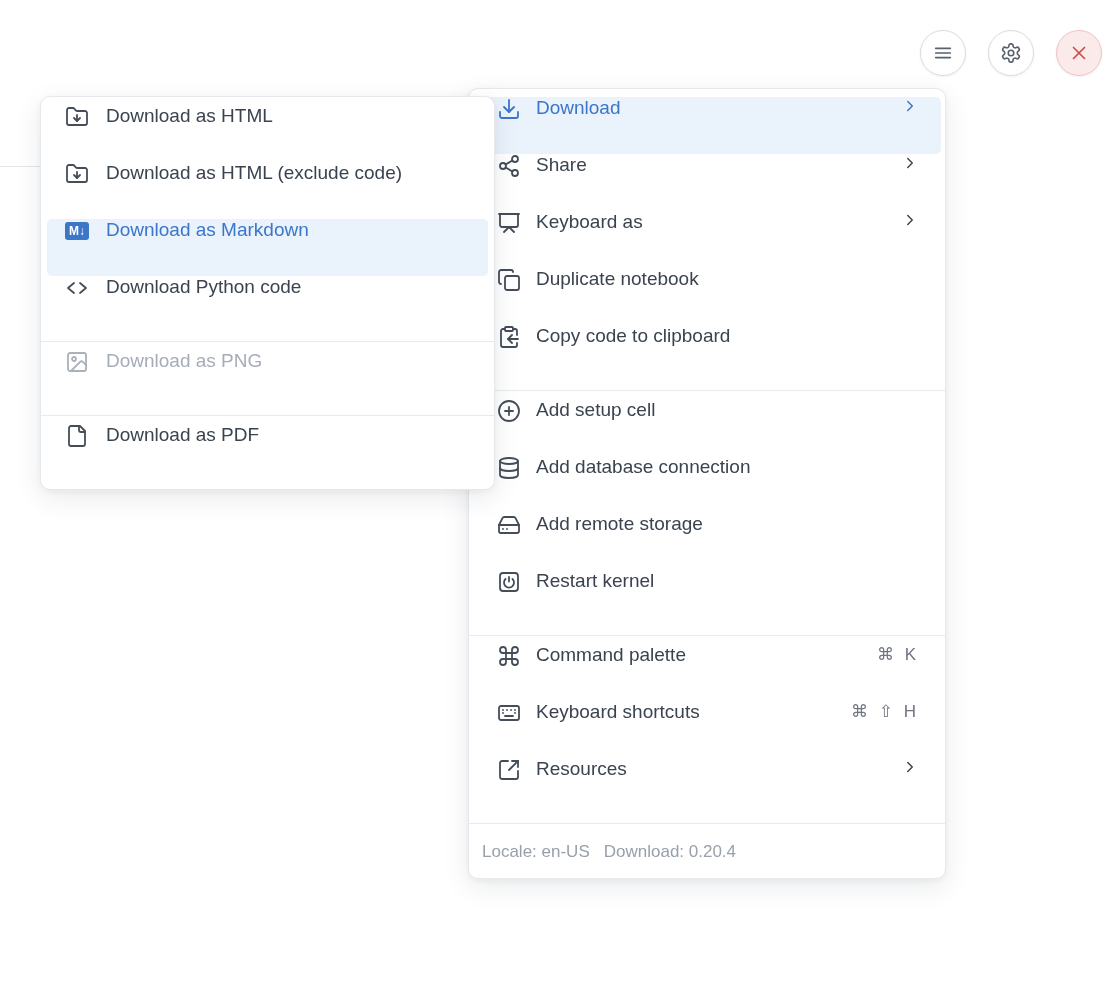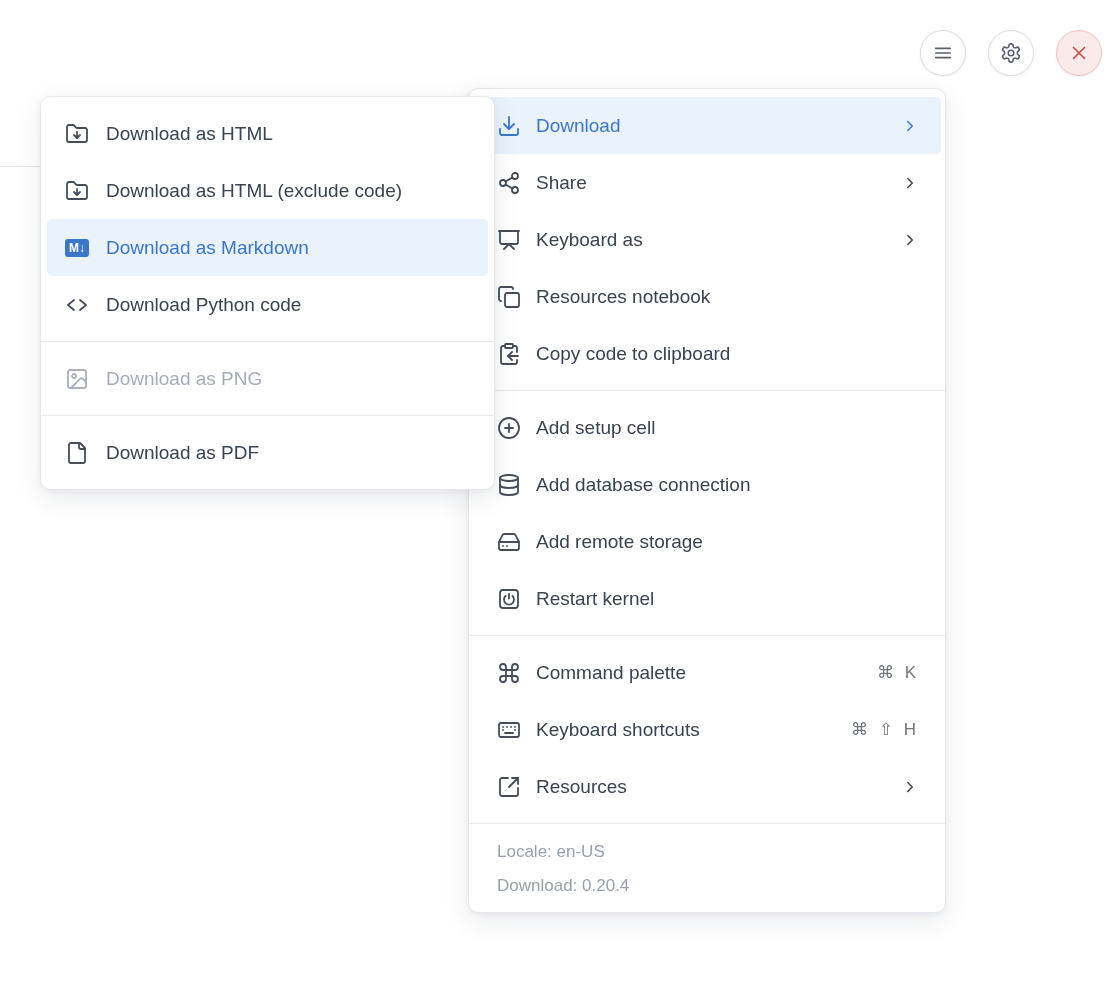--- a/index.html
+++ b/index.html
@@ -37,21 +37,21 @@
   .panel {
     position: absolute; background: #fff;
     border: 1px solid #e6e8eb; border-radius: 10px;
     box-shadow: 0 8px 28px rgba(20,30,50,.09), 0 2px 6px rgba(20,30,50,.05);
     padding: 8px 0;
   }
   #main-menu { left: 468px; top: 88px; width: 478px; z-index: 2; }
   #download-submenu { left: 40px; top: 96px; width: 455px; z-index: 3; }
 
   .menu-item {
-    display: flex; align-items: center;
+    display: flex; 
     height: 57px; gap: 15px;
     padding: 0 26px 0 28px;
     font-size: 19px; cursor: pointer; white-space: nowrap;
   }
   #download-submenu .menu-item { padding: 0 20px 0 24px; gap: 17px; }
 
   .mi-icon { width: 24px; height: 24px; flex: 0 0 24px; display: flex; align-items: center; justify-content: center; color: #454d59; }
   .mi-label { flex: 1 1 auto; overflow: hidden; }
   .mi-chevron { width: 18px; height: 18px; display: flex; color: #3e4650; }
   .mi-shortcut { font-size: 17px; color: #6f7681; letter-spacing: 3px; }
@@ -67,21 +67,21 @@
     padding-left: 18px; padding-right: 14px;
   }
   .menu-item.highlighted .mi-icon,
   .menu-item.highlighted .mi-chevron { color: var(--accent); }
 
   .menu-item.disabled { color: #a6adb8; cursor: default; }
   .menu-item.disabled .mi-icon { color: #aab1bb; }
 
   .menu-divider { height: 1px; background: #e8eaed; margin: 8px 0; }
 
-  .menu-footer { padding: 10px 28px 8px; display: flex; flex-direction: column; gap: 14px; font-size: 17px; color: var(--muted); }
+  .menu-footer { padding: 10px 13px 8px; display: flex; flex-direction: row; gap: 14px; font-size: 17px; color: var(--muted); }
 
   .md-badge {
     width: 27px; height: 18px; border-radius: 3px;
     background: var(--accent); color: #fff;
     font-size: 12px; font-weight: bold;
     display: flex; align-items: center; justify-content: center;
   }
 
   svg { display: block; }
 </style>
@@ -225,21 +225,21 @@
         </svg>
     </span>
   </div>
   <div class="menu-item">
     <span class="mi-icon">
       <svg viewBox="0 0 24 24" width="24" height="24" fill="none" stroke="currentColor" stroke-width="1.8" stroke-linecap="round" stroke-linejoin="round">
           <rect width="14" height="14" x="8" y="8" rx="2" ry="2"></rect>
           <path d="M4 16c-1.1 0-2-.9-2-2V4c0-1.1.9-2 2-2h10c1.1 0 2 .9 2 2"></path>
         </svg>
     </span>
-    <span class="mi-label">Resources notebook</span>
+    <span class="mi-label">Duplicate notebook</span>
   </div>
   <div class="menu-item">
     <span class="mi-icon">
       <svg viewBox="0 0 24 24" width="24" height="24" fill="none" stroke="currentColor" stroke-width="1.8" stroke-linecap="round" stroke-linejoin="round">
           <rect width="8" height="4" x="8" y="2" rx="1" ry="1"></rect>
           <path d="M8 4H6a2 2 0 0 0-2 2v14a2 2 0 0 0 2 2h12a2 2 0 0 0 2-2v-2"></path>
           <path d="M16 4h2a2 2 0 0 1 2 2v4"></path>
           <path d="M21 14H11"></path>
           <path d="m15 10-4 4 4 4"></path>
         </svg>

